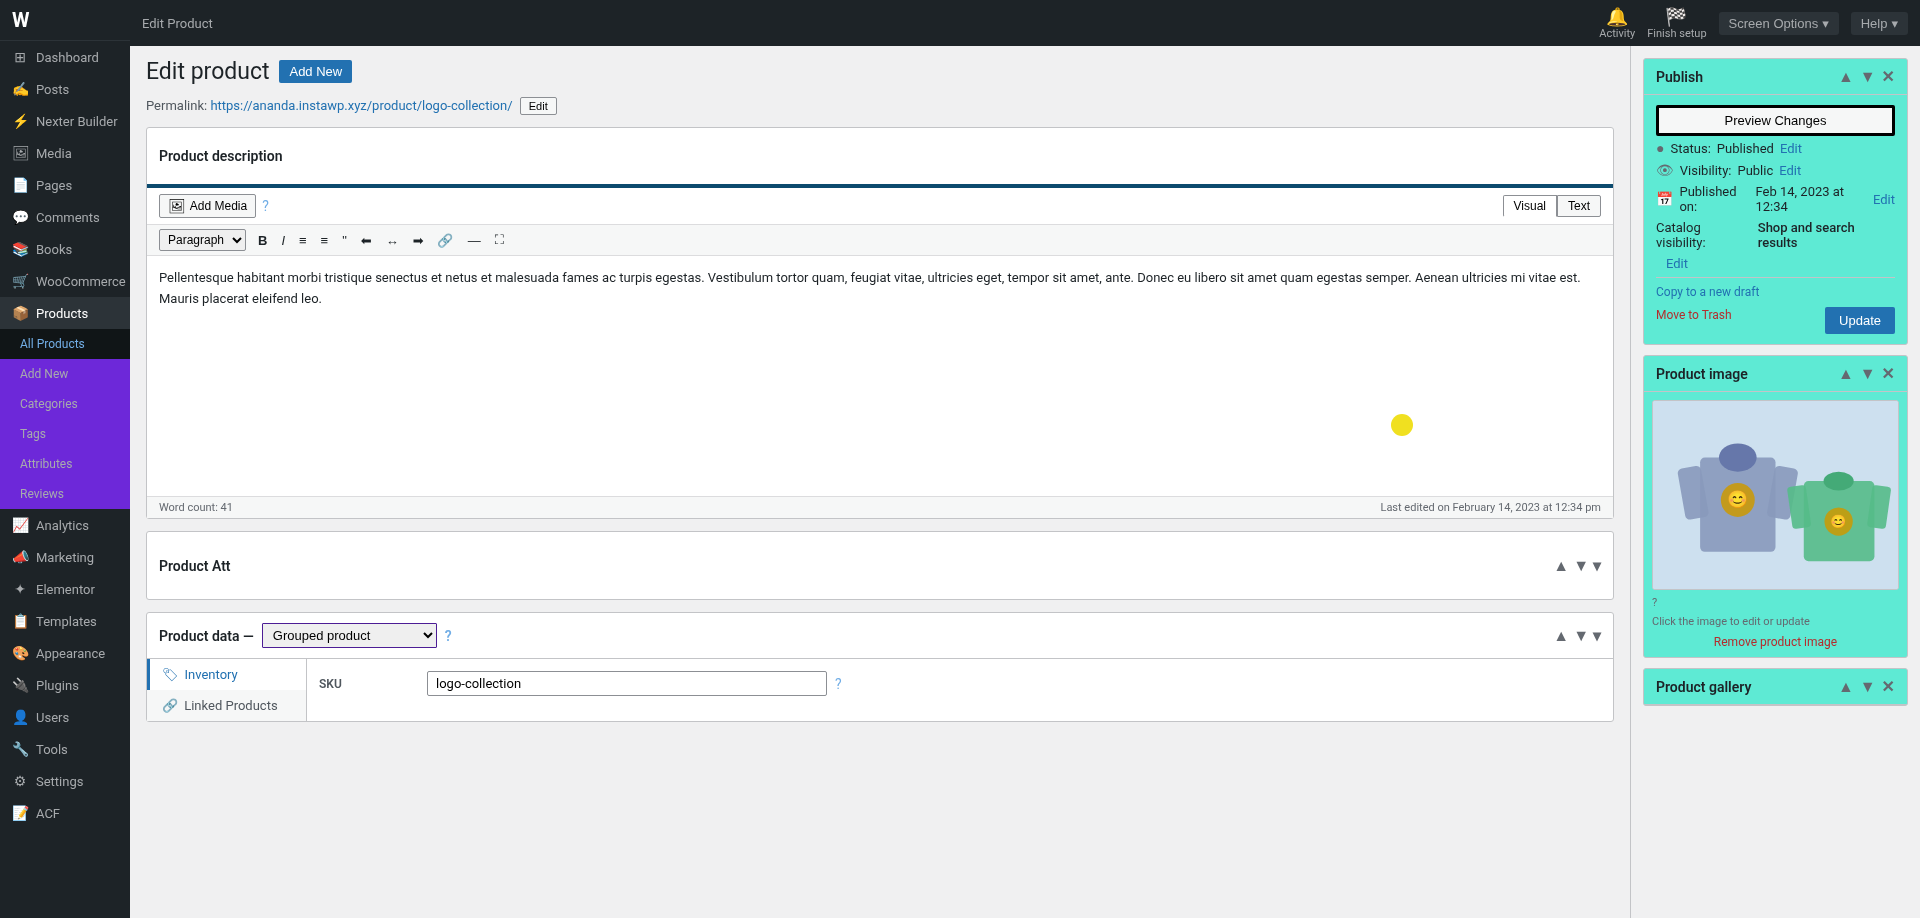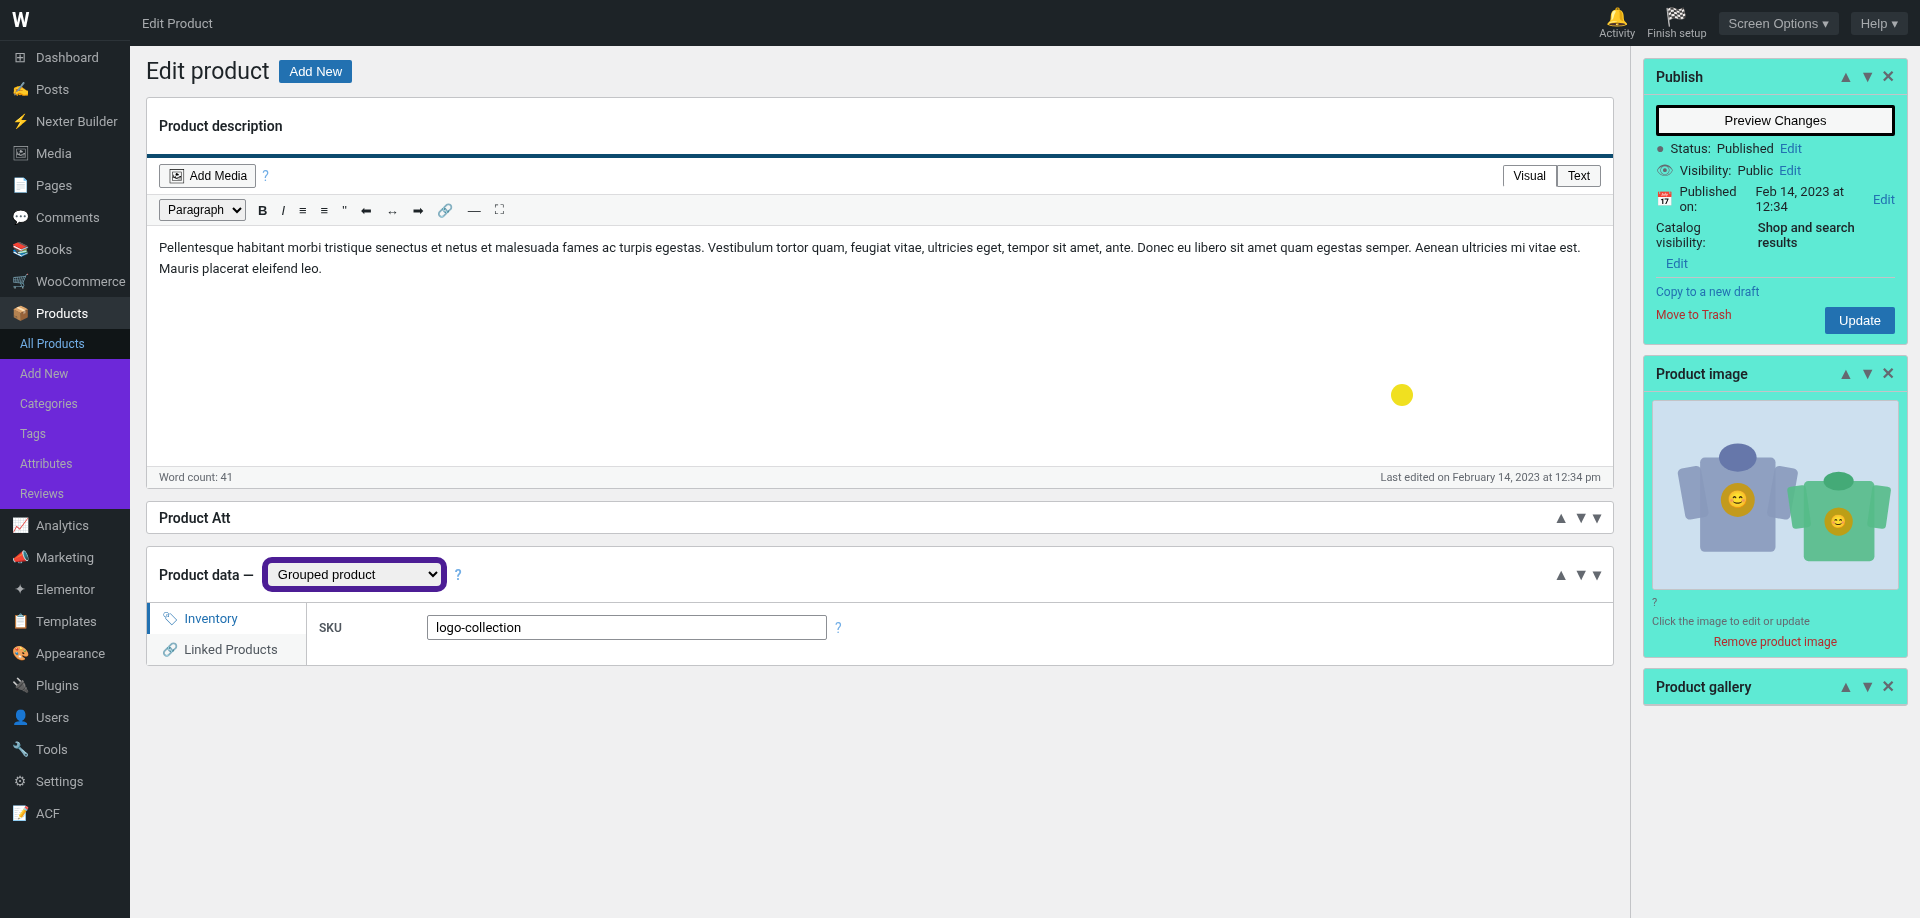--- a/index.html
+++ b/index.html
@@ -225,21 +225,21 @@
       background: #f0e020;
       border-radius: 50%;
       position: absolute;
       bottom: 60px;
       right: 200px;
       pointer-events: none;
     }
 
     
     .product-att-header {
-      padding: 6px 12px;
+      padding: 24px 12px;
       display: flex;
       align-items: center;
       justify-content: space-between;
       font-size: 14px;
       font-weight: 600;
       cursor: pointer;
       gap: 6px;
     }
     .collapse-icons { display: flex; gap: 4px; color: #646970; font-size: 16px; }
 
@@ -249,22 +249,22 @@
       display: flex;
       align-items: center;
       gap: 8px;
       font-size: 14px;
       font-weight: 600;
       border-bottom: 1px solid #c3c4c7;
     }
     .product-type-select {
       font-size: 13px;
       padding: 3px 6px;
-      border: 6px solid #4c1d95;
-      border-radius: 10px;
+      border: 1px solid #4c1d95;
+      border-radius: 1px;
     }
     .product-data-body {
       display: flex;
     }
     .product-data-tabs {
       width: 160px;
       border-right: 1px solid #c3c4c7;
       background: #f6f7f7;
     }
     .pd-tab {
@@ -534,20 +534,25 @@
     <div id="edit-area">
       
       <div class="page-title-bar">
         <h1 class="page-title">Edit product</h1>
         <button class="add-new-btn">Add New</button>
       </div>
 
       
 
       
+      <div class="permalink-bar">
+        <span>Permalink:</span>
+        <a href="#">https://ananda.instawp.xyz/product/logo-collection/</a>
+        <button class="edit-btn">Edit</button>
+      </div>
 
       
       <div class="metabox">
         <div class="desc-header">
           <span>Product description</span>
         </div>
         <div class="editor-toolbar-top">
           <button class="add-media-btn">
             <span style="font-size:14px;">🖼</span>
             <span>Add Media</span>

